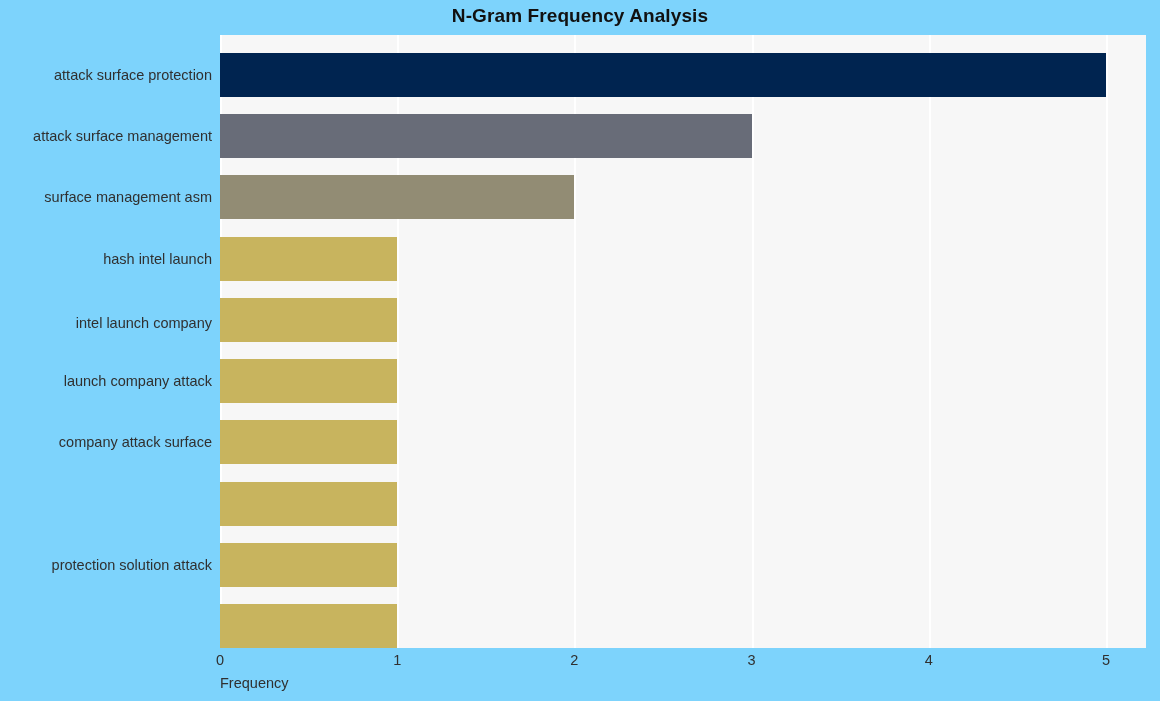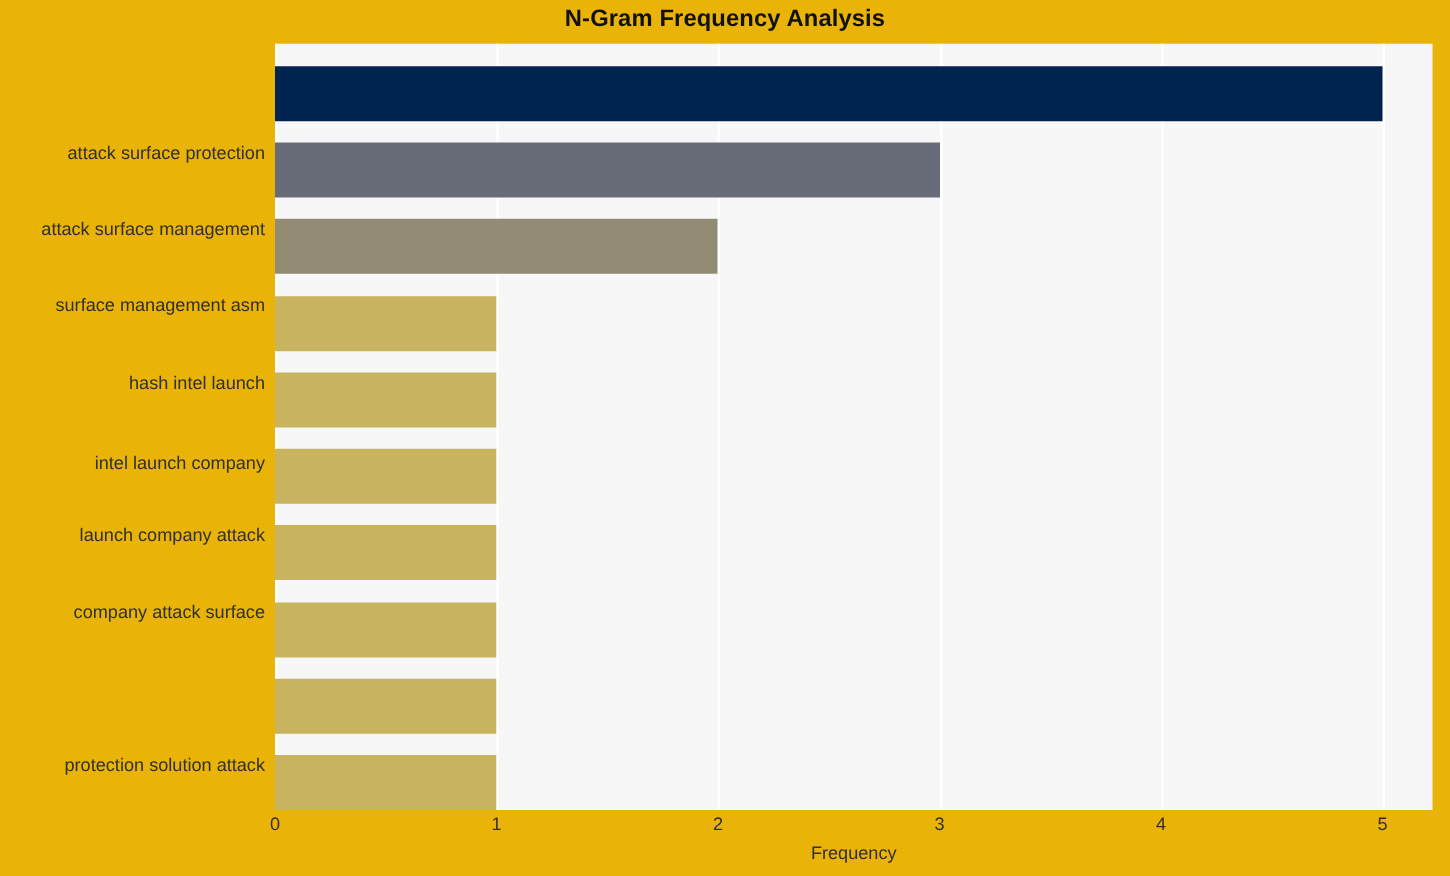--- a/index.html
+++ b/index.html
@@ -10,21 +10,21 @@
   body {
     width: 1160px;
     height: 701px;
     font-family: "Liberation Sans", sans-serif;
     overflow: hidden;
   }
   #chart-root {
     position: relative;
     width: 1160px;
     height: 701px;
-    background: #eab308;
+    background: #7dd3fc;
   }
   #chart-title {
     position: absolute;
     left: 0;
     top: 5px;
     width: 1160px;
     text-align: center;
     font-size: 19px;
     font-weight: bold;
     color: #111111;
@@ -65,21 +65,20 @@
     height: 613px;
   }
   .y-label {
     position: absolute;
     right: 0;
     width: 212px;
     text-align: right;
     font-size: 14.5px;
     color: #303030;
     line-height: 16px;
-    margin-top: 48px;
   }
   #x-ticks {
     position: absolute;
     left: 0;
     top: 652px;
     width: 1160px;
     height: 22px;
   }
   .x-tick {
     position: absolute;
@@ -88,21 +87,21 @@
     margin-left: -20px;
     text-align: center;
     font-size: 14.5px;
     color: #303030;
   }
   #x-axis-title {
     position: absolute;
     left: 220px;
     top: 675px;
     width: 926px;
-    text-align: center;
+    text-align: left;
     font-size: 14.5px;
     color: #303030;
   }
 </style>
 </head>
 <body>
 
 <div id="chart-root">
 
   <div id="chart-title">N-Gram Frequency Analysis</div>

